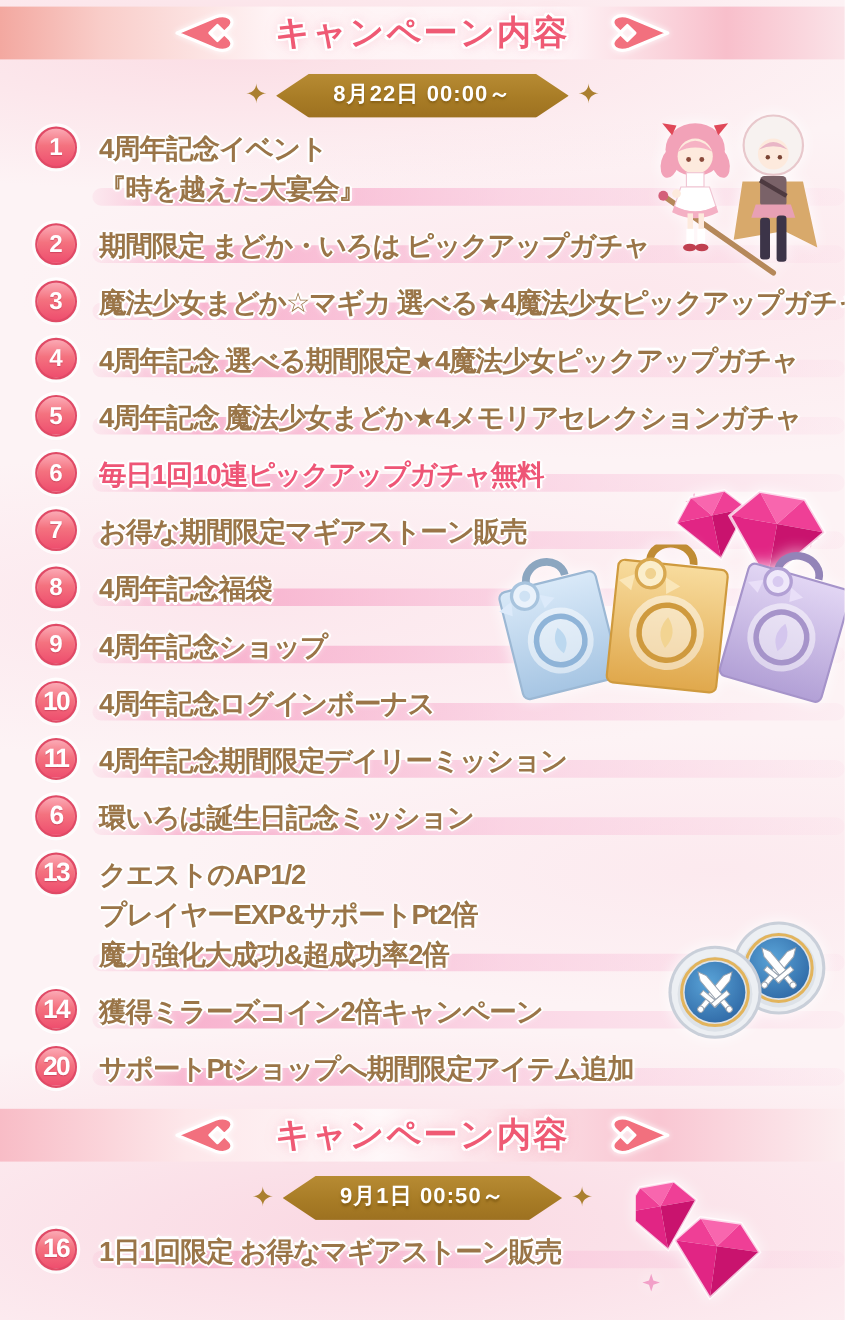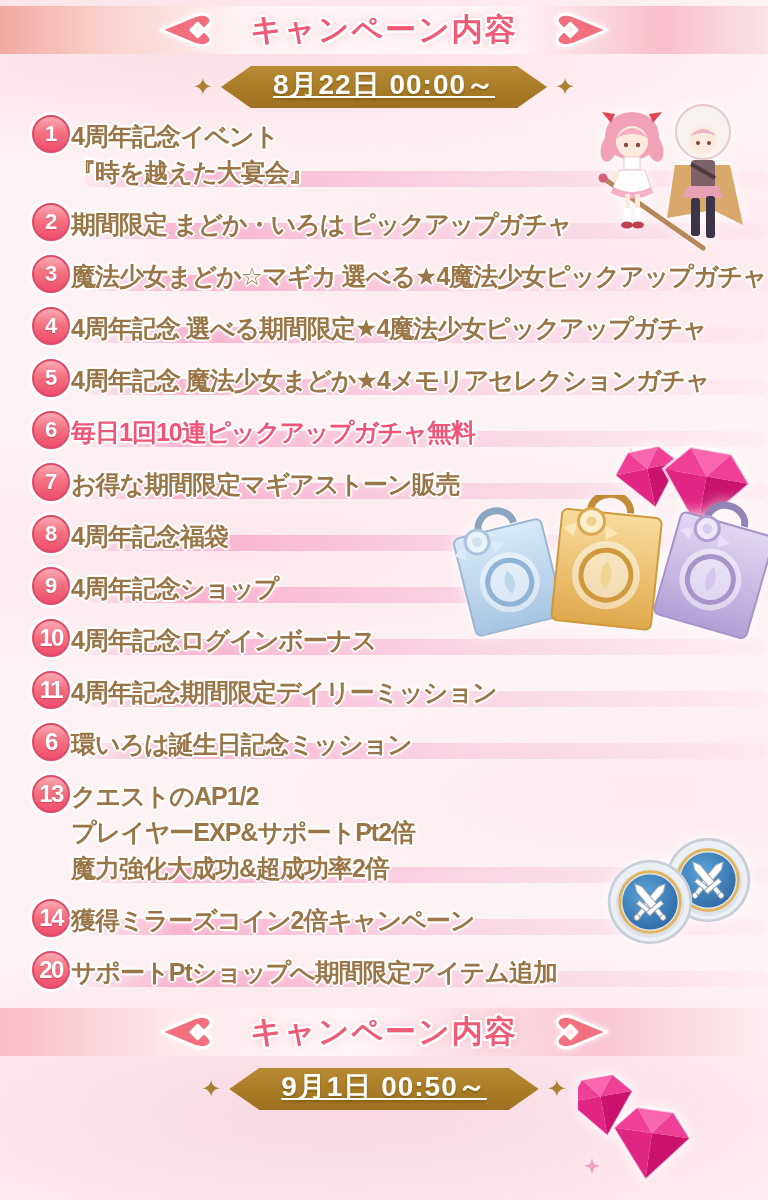--- a/index.html
+++ b/index.html
@@ -34,37 +34,36 @@
   .arrow.right svg{transform:scaleX(-1);}
   
   .date-row{display:flex;align-items:center;justify-content:center;margin-top:14px;height:38px;}
   .sparkle{color:#ab8030;font-size:24px;margin:0 8px;line-height:1;}
   .date-banner-gold{
     background:linear-gradient(180deg,#b78b33 0%,#a87c26 55%,#9d7120 100%);
     clip-path:polygon(0 50%,30px 0,calc(100% - 30px) 0,100% 50%,calc(100% - 30px) 100%,30px 100%);
     padding:2px 52px;line-height:34px;
   }
   .date-text{
-    color:#fff;font-size:28px;font-weight:bold;letter-spacing:1px;
+    color:#fff;font-size:20px;font-weight:bold;letter-spacing:1px;
     text-shadow:0 2px 2px rgba(110,75,10,0.55);
-    text-decoration:underline;
   }
   
   .item-list{list-style:none;margin:12px 0 0 0;padding:0 0 0 32px;}
   .item-row{position:relative;display:flex;align-items:flex-start;margin:0 0 16px 0;}
   .badge{
     width:38px;height:38px;flex:0 0 38px;border-radius:50%;margin-top:-3px;
     background:linear-gradient(180deg,#fba9b4 0%,#f4727f 45%,#ee4e6e 100%);
     border:2px solid #e04a66;box-shadow:0 0 0 3px rgba(255,255,255,0.85),0 1px 3px rgba(0,0,0,0.12);
     color:#fff;font-weight:bold;font-size:22px;display:flex;align-items:center;justify-content:center;
     z-index:2;box-sizing:border-box;
     text-shadow:0 1px 1px rgba(160,30,60,0.4);
   }
   .badge.two-digit{font-size:24px;letter-spacing:-1.5px;}
-  .item-text{margin-left:1px;position:relative;z-index:2;}
+  .item-text{margin-left:20px;position:relative;z-index:2;}
   .line{
     font-size:25px;font-weight:bold;color:#9a7548;line-height:36px;white-space:nowrap;letter-spacing:-1px;
     text-shadow:-2px 0 0 #fff,2px 0 0 #fff,0 -2px 0 #fff,0 2px 0 #fff,
       -1px -1px 0 #fff,1px -1px 0 #fff,-1px 1px 0 #fff,1px 1px 0 #fff,
       0 0 6px rgba(255,255,255,0.95);
   }
   .item-row.highlight .line{color:#ee5576;}
   .stripe{
     position:absolute;left:52px;right:0;bottom:3px;height:16px;z-index:0;border-radius:8px;
     background:linear-gradient(90deg,rgba(248,176,205,0.15) 0%,rgba(246,158,194,0.75) 14%,
@@ -242,20 +241,29 @@
         </svg>
       </span>
     </div>
     <div class="date-row">
       <span class="sparkle">✦</span>
       <div class="date-banner-gold">
         <span class="date-text">9月1日 00:50～</span>
       </div>
       <span class="sparkle">✦</span>
     </div>
+    <ol class="item-list">
+  <li class="item-row">
+    <span class="badge two-digit">16</span>
+    <div class="item-text">
+              <div class="line">1日1回限定 お得なマギアストーン販売</div>
+            </div>
+    <div class="stripe"></div>
+  </li>
+</ol>
   </section>
 </div>
 
   <div class="deco glow" style="left:575px;top:90px;">
     <svg width="190" height="165" viewBox="0 0 190 165">
       <line x1="28" y1="88" x2="128" y2="158" stroke="#b5885a" stroke-width="5" stroke-linecap="round"></line>
       <circle cx="28" cy="88" r="4.5" fill="#d4607a"></circle>
       <g>
         <ellipse cx="34" cy="58" rx="8" ry="14" fill="#f2a2b8" transform="rotate(15 34 58)"></ellipse>
         <ellipse cx="80" cy="58" rx="8" ry="14" fill="#f2a2b8" transform="rotate(-15 80 58)"></ellipse>

